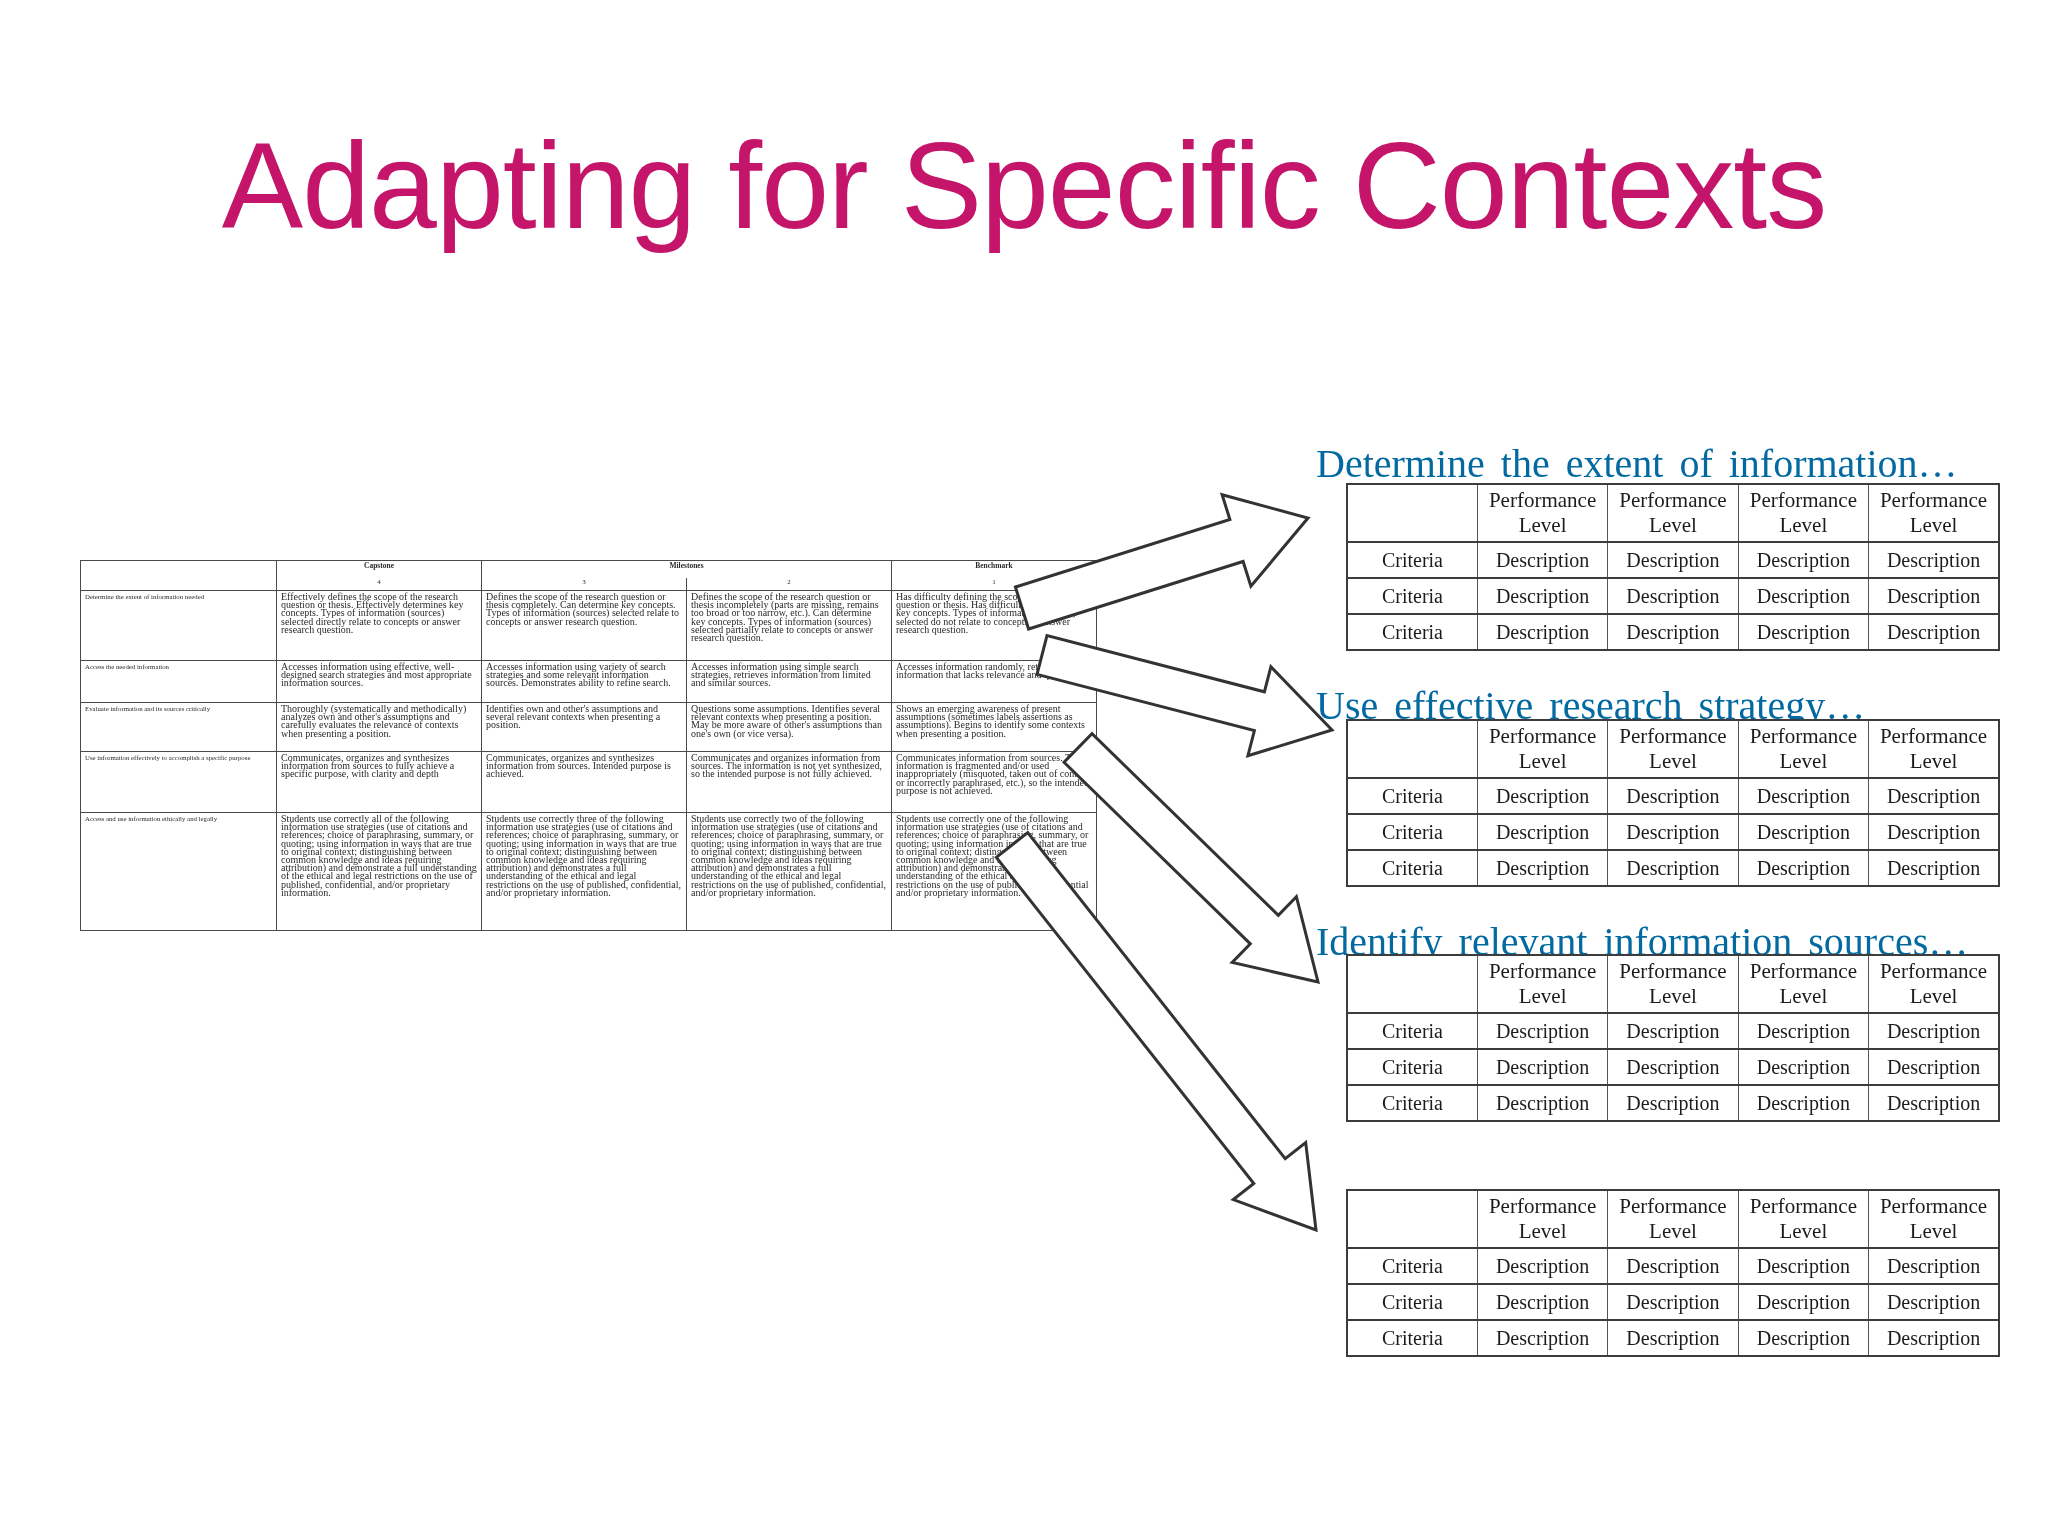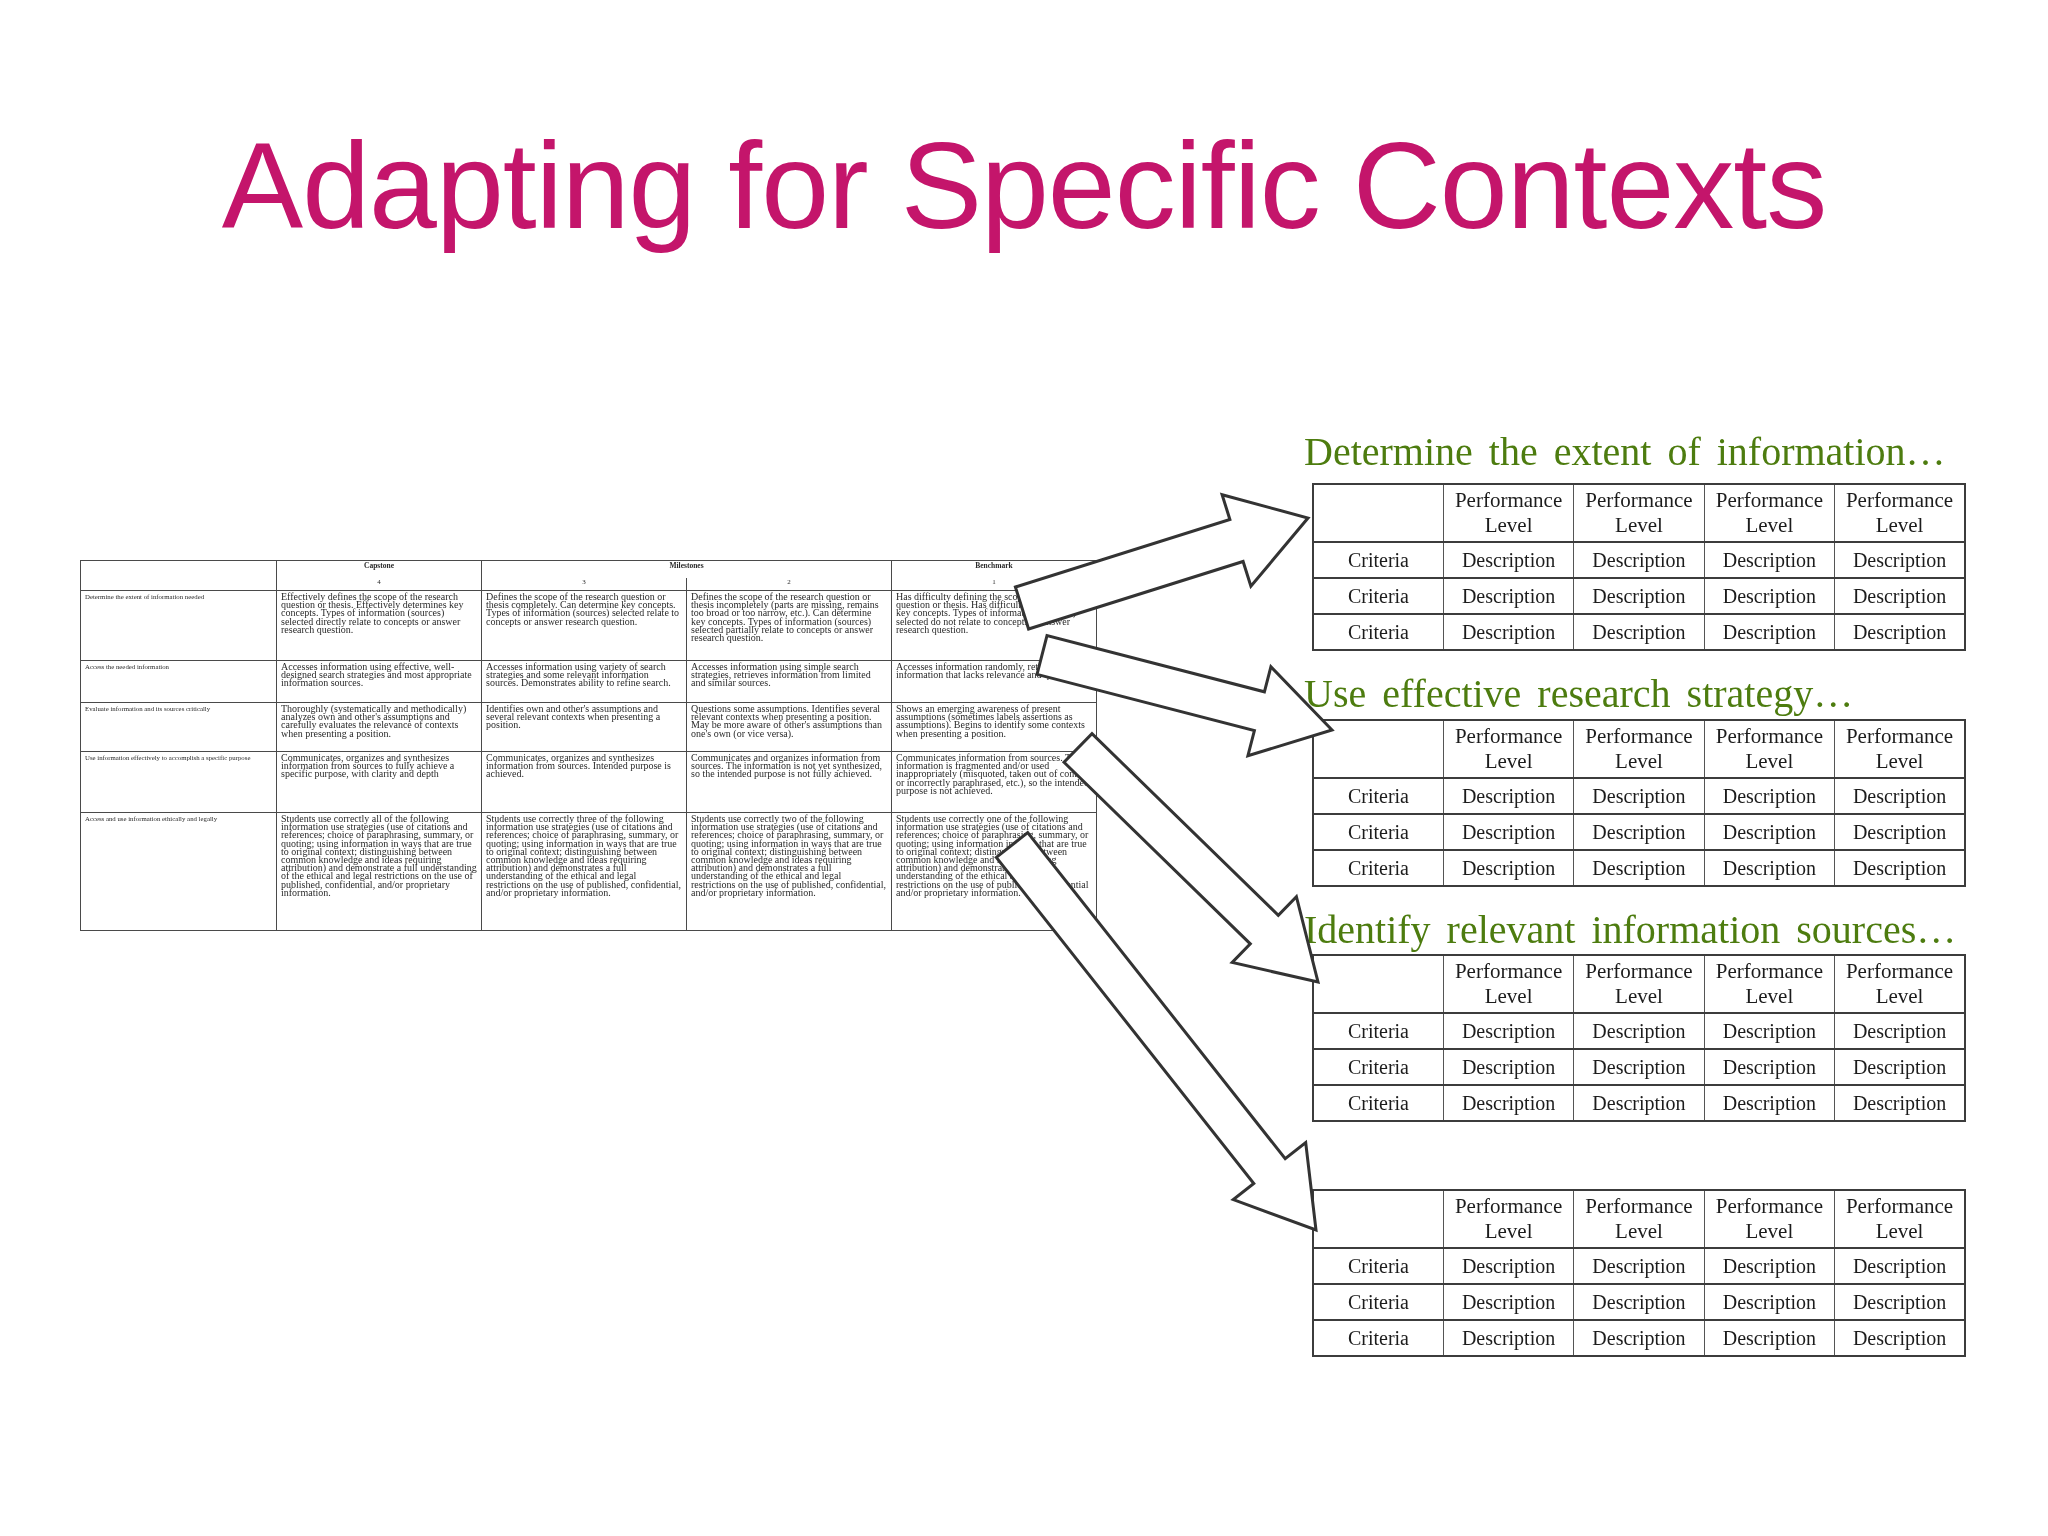--- a/index.html
+++ b/index.html
@@ -14,28 +14,28 @@
   
   .rubric{position:absolute;left:80px;top:560px;width:1016px;filter:blur(0.55px);}
   .rubric table{border-collapse:collapse;table-layout:fixed;width:100%;background:#fff;}
   .rubric td{border:1px solid #4a4a4a;vertical-align:top;padding:2px 4px;
              font-size:10px;line-height:8.2px;color:#2a2a2a;overflow:hidden;}
   .rubric td.gh{text-align:center;font-weight:bold;font-size:7.5px;padding:1px 2px;border-bottom:none;}
   .rubric td.num{text-align:center;font-size:7px;padding:0;border-top:none;vertical-align:top;}
   .rubric td.crit{font-size:6.8px;}
 
   
-  .ch{position:absolute;left:1300px;margin:4px;font-weight:500;font-size:40px;color:#4d7c0f;
+  .ch{position:absolute;left:1300px;margin:16px;font-weight:500;font-size:40px;color:#0369a1;
       word-spacing:6px;white-space:nowrap;font-family:"Liberation Serif",serif;}
   .ch0{top:424px}.ch1{top:666px}.ch2{top:902px}.ch3{top:1134px}
 
   
   .pl{position:absolute;left:1312px;width:654px;}
   .pl0{top:483px}.pl1{top:719px}.pl2{top:954px}.pl3{top:1189px}
-  .pl table{border-collapse:collapse;table-layout:fixed;width:100%;border:2px solid #3c3c3c;background:#fff;}
+  .pl table{border-collapse:collapse;table-layout:fixed;width:100%;border:2px solid #3c3c3c;background:#fff;margin-left:34px;}
   .pl th,.pl td{border:1px solid #555;border-top-width:2px;border-top-color:#3c3c3c;
                 text-align:center;vertical-align:middle;color:#1c1c1c;font-weight:normal;
                 padding:0 2px;overflow:hidden;}
   .pl th{font-size:21px;line-height:25px;height:56px;}
   .pl td{font-size:20px;height:34px;}
 
   
   .arrows{position:absolute;left:0;top:0;width:2048px;height:1536px;pointer-events:none;}
   .arrows polygon{stroke-linejoin:miter;}
 </style>

